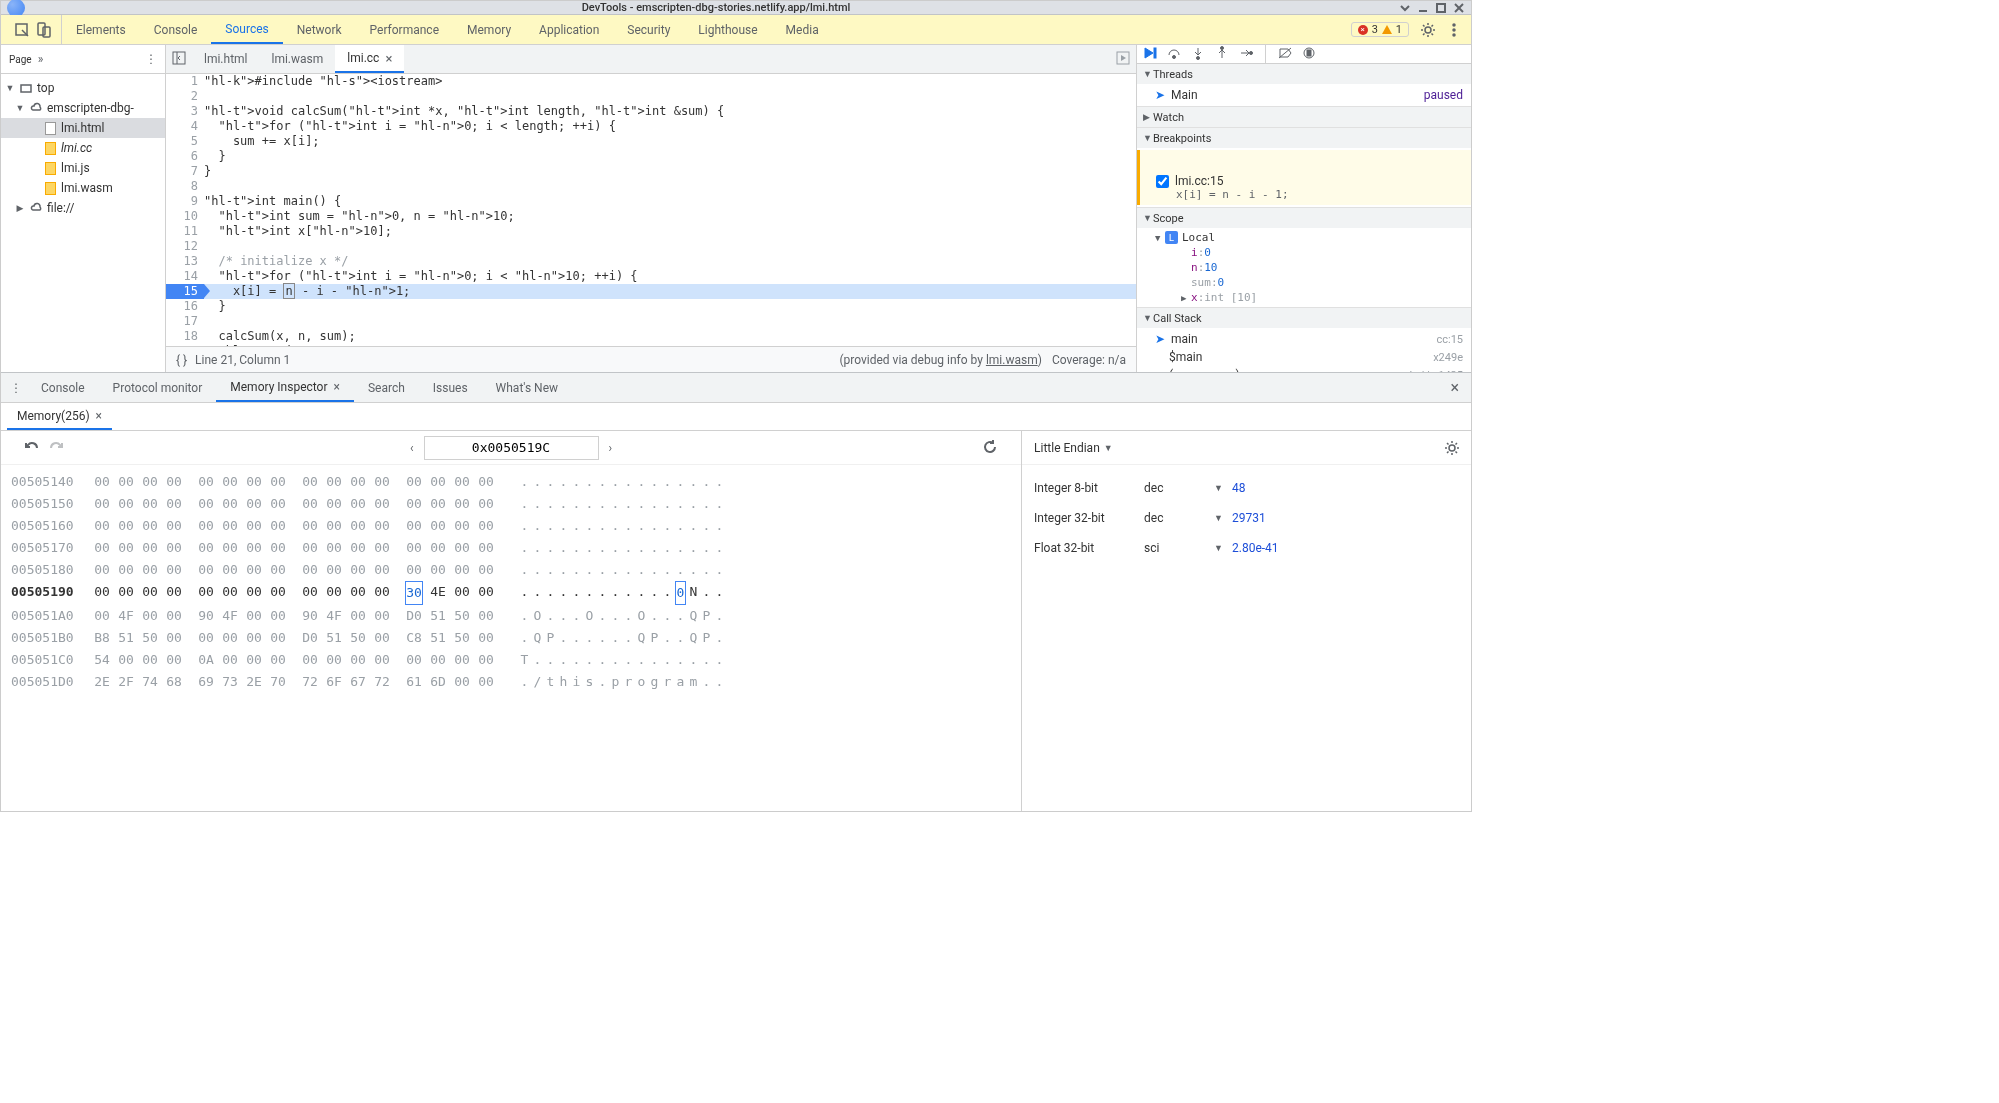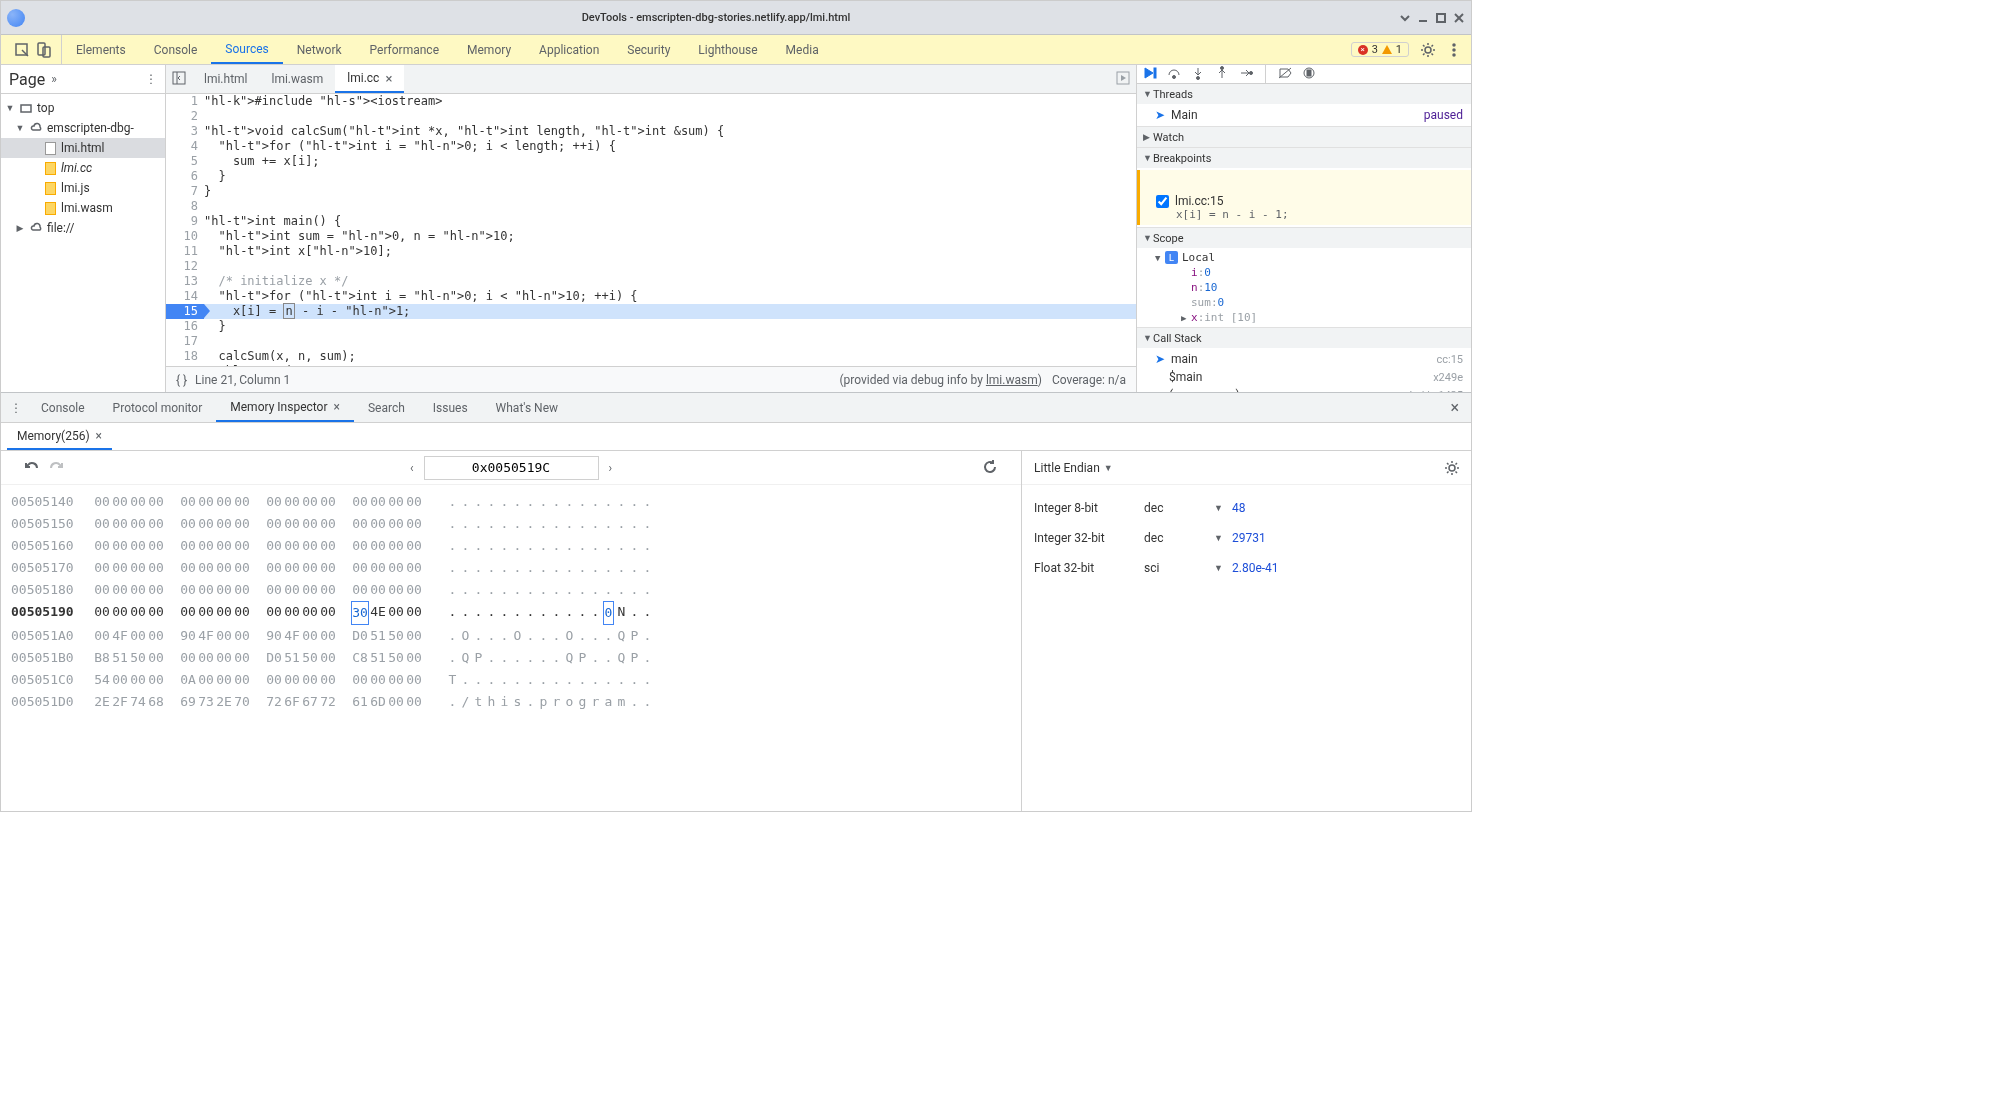--- a/index.html
+++ b/index.html
@@ -1,20 +1,20 @@
 <!DOCTYPE html>
 <html><head>
 <meta charset="utf-8">
 <style>
 * { margin:0; padding:0; box-sizing:border-box; }
 body { font-family:-apple-system,BlinkMacSystemFont,"Segoe UI",Roboto,sans-serif; font-size:12px; color:#333; background:#fff; overflow:hidden; }
 .window { width:1472px; height:812px; border:1px solid #ccc; display:flex; flex-direction:column; background:#f1f3f4; }
 
 
-.title-bar { height:34px; background:#dee1e6; display:flex; align-items:center; padding:0 6px; border-bottom:1px solid #c1c4c7; }
+.title-bar { height:14px; background:#dee1e6; display:flex; align-items:center; padding:0 6px; border-bottom:1px solid #c1c4c7; }
 .title-bar .app-icon { width:18px; height:18px; border-radius:50%; background:radial-gradient(circle at 30% 30%, #8ab4f8, #4285f4); margin-right:8px; }
 .title-bar .title { flex:1; text-align:center; font-size:11px; color:#333; font-weight:500; }
 .title-bar .win-btns { display:flex; gap:6px; }
 .win-btns svg { width:12px; height:12px; stroke:#5f6368; stroke-width:2; fill:none; }
 
 
 .main-tabs { height:30px; display:flex; align-items:center; border-bottom:1px solid #d0d0d0; padding:0 4px; background:#fef9c3; }
 .main-tabs .device-icons { display:flex; gap:4px; padding:0 8px; border-right:1px solid #d0d0d0; height:100%; align-items:center; }
 .device-icons svg { width:18px; height:18px; stroke:#5f6368; fill:none; stroke-width:1.5; }
 .main-tabs .tab { padding:0 14px; height:100%; display:flex; align-items:center; color:#5f6368; cursor:pointer; }
@@ -25,21 +25,21 @@
 .main-tabs .right-status .warn-icon { width:0; height:0; border-left:5px solid transparent; border-right:5px solid transparent; border-bottom:9px solid #f29900; }
 .main-tabs .gear-btn, .main-tabs .more-btn { width:26px; height:26px; display:flex; align-items:center; justify-content:center; }
 .gear-btn svg, .more-btn svg { width:16px; height:16px; stroke:#5f6368; fill:none; stroke-width:1.5; }
 
 
 .upper { display:flex; height:328px; border-bottom:1px solid #c1c4c7; }
 
 
 .page-panel { width:165px; border-right:1px solid #d0d0d0; background:#fff; display:flex; flex-direction:column; }
 .page-header { height:29px; display:flex; align-items:center; padding:0 8px; border-bottom:1px solid #d0d0d0; }
-.page-header .lbl { font-size:16px; color:#333; }
+.page-header .lbl { font-size:10px; color:#333; }
 .page-header .chev { margin-left:6px; font-size:12px; color:#5f6368; }
 .page-header .spacer { flex:1; }
 .page-header .more { color:#5f6368; }
 .tree { padding:4px 0; font-size:12px; }
 .tree-row { display:flex; align-items:center; height:20px; padding-left:4px; }
 .tree-row .arrow { width:10px; text-align:center; color:#5f6368; font-size:9px; }
 .tree-row .icon { width:14px; height:14px; margin:0 4px; display:flex; align-items:center; justify-content:center; }
 .tree-row .name { white-space:nowrap; overflow:hidden; }
 .tree-row.selected { background:#dadce0; }
 .tree-row.indent1 { padding-left:14px; }
@@ -130,21 +130,21 @@
 .hex-tools .undo-group { position:absolute; left:12px; display:flex; gap:8px; }
 .hex-tools-rel { position:relative; width:100%; display:flex; align-items:center; justify-content:center; gap:10px; }
 .hex-tools .addr { width:175px; height:24px; border:1px solid #d0d0d0; text-align:center; font-family:monospace; font-size:13px; }
 .hex-tools .refresh { position:absolute; right:12px; }
 .hex-tools svg { width:15px; height:15px; stroke:#5f6368; fill:none; stroke-width:2; }
 .hex-grid { flex:1; overflow:auto; font-family:monospace; font-size:13px; padding:6px 10px; line-height:22px; }
 .hex-row { display:flex; }
 .hex-row .addr { width:82px; color:#9aa0a6; }
 .hex-row.cur .addr { color:#333; font-weight:600; }
 .hex-row .bytes { display:flex; }
-.hex-row .bytes .grp { margin-right:14px; display:flex; }
+.hex-row .bytes .grp { margin-right:14px; display:flex; gap:6px; }
 .hex-row .bytes .b { width:18px; text-align:center; color:#9aa0a6; }
 .hex-row.cur .bytes .b { color:#333; }
 .hex-row .bytes .b.hi { border:1px solid #4285f4; color:#1967d2; padding:0; }
 .hex-row .ascii { margin-left:10px; display:flex; gap:2px; }
 .hex-row .ascii .c { width:11px; text-align:center; color:#9aa0a6; }
 .hex-row.cur .ascii .c { color:#333; }
 .hex-row .ascii .c.hi { border:1px solid #4285f4; color:#1967d2; }
 
 .value-panel { width:450px; border-left:1px solid #d0d0d0; display:flex; flex-direction:column; }
 .value-hdr { height:34px; display:flex; align-items:center; padding:0 12px; border-bottom:1px solid #f0f0f0; }

